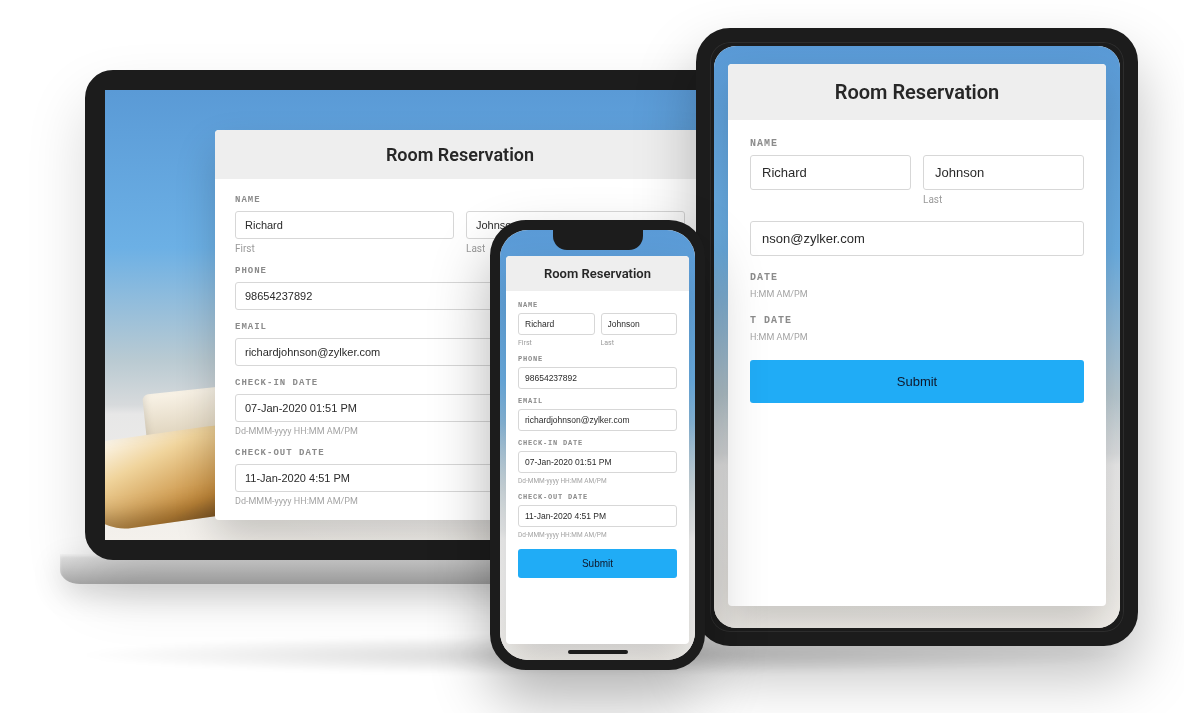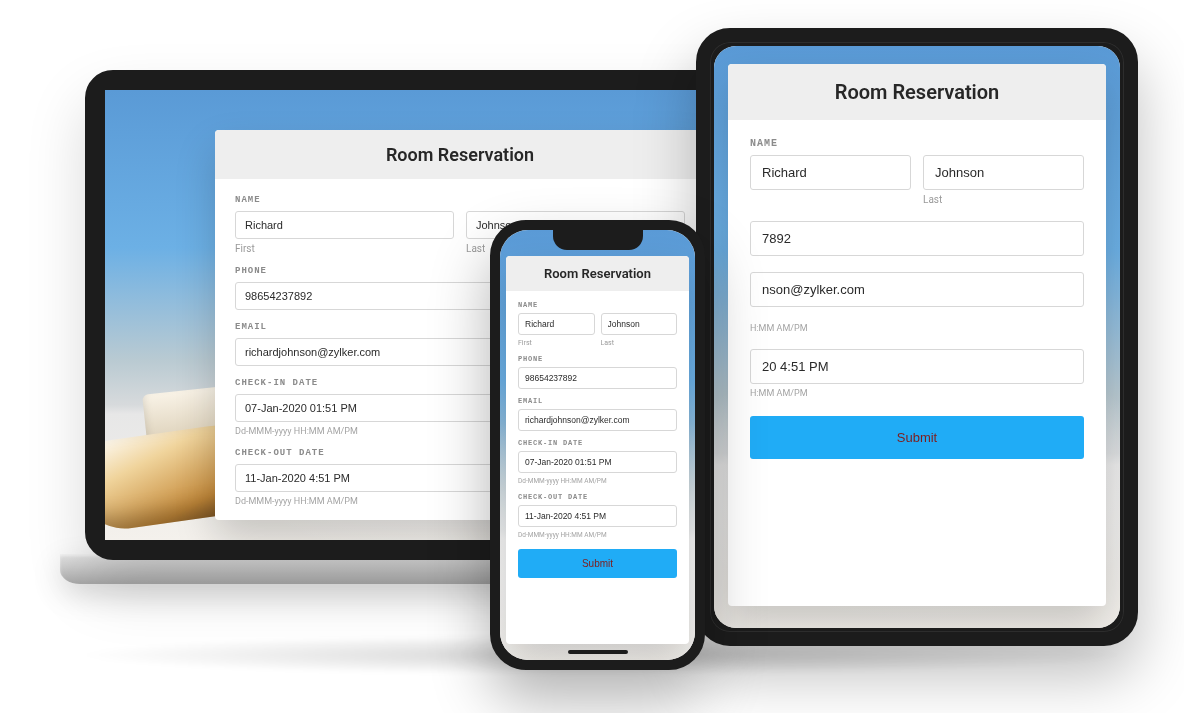--- a/index.html
+++ b/index.html
@@ -170,21 +170,21 @@
     background: #fff;
   }
   .half-row { display: flex; gap: 12px; }
   .half-row > div { flex: 1 1 50%; }
   .sub-label { font-size: 10px; color: #9a9a9a; margin-top: 4px; }
   .hint { font-size: 9px; color: #a4a4a4; margin-top: 4px; }
   .submit-btn {
     display: block;
     width: 100%;
     background: #20acf6;
-    color: #7f1d1d;
+    color: #0f172a;
     border: none;
     padding: 12px 0;
     font-size: 13px;
     font-weight: 500;
     border-radius: 3px;
     cursor: pointer;
     margin-top: 18px;
   }
 
   
@@ -286,30 +286,28 @@
             <div>
               <input class="fld-input" value="Richard" style="">
             </div>
             <div>
               <input class="fld-input" value="Johnson" style="">
               <div class="sub-label">Last</div>
             </div>
           </div>
         </div>
         <div class="form-row">
-          <input class="fld-input" value="7892" style="">
-        </div>
-        <div class="form-row">
           <input class="fld-input" value="nson@zylker.com" style="">
         </div>
         <div class="form-row">
+          <div class="fld-label">DATE</div>
           <div class="hint">H:MM AM/PM</div>
         </div>
         <div class="form-row">
-          <input class="fld-input" value="20 4:51 PM" style="">
+          <div class="fld-label">T DATE</div>
           <div class="hint">H:MM AM/PM</div>
         </div>
         <button class="submit-btn">Submit</button>
       </div>
     </div>
   </div>
 </div>
 
 <div class="phone-wrap">
   <div class="phone-screen">

